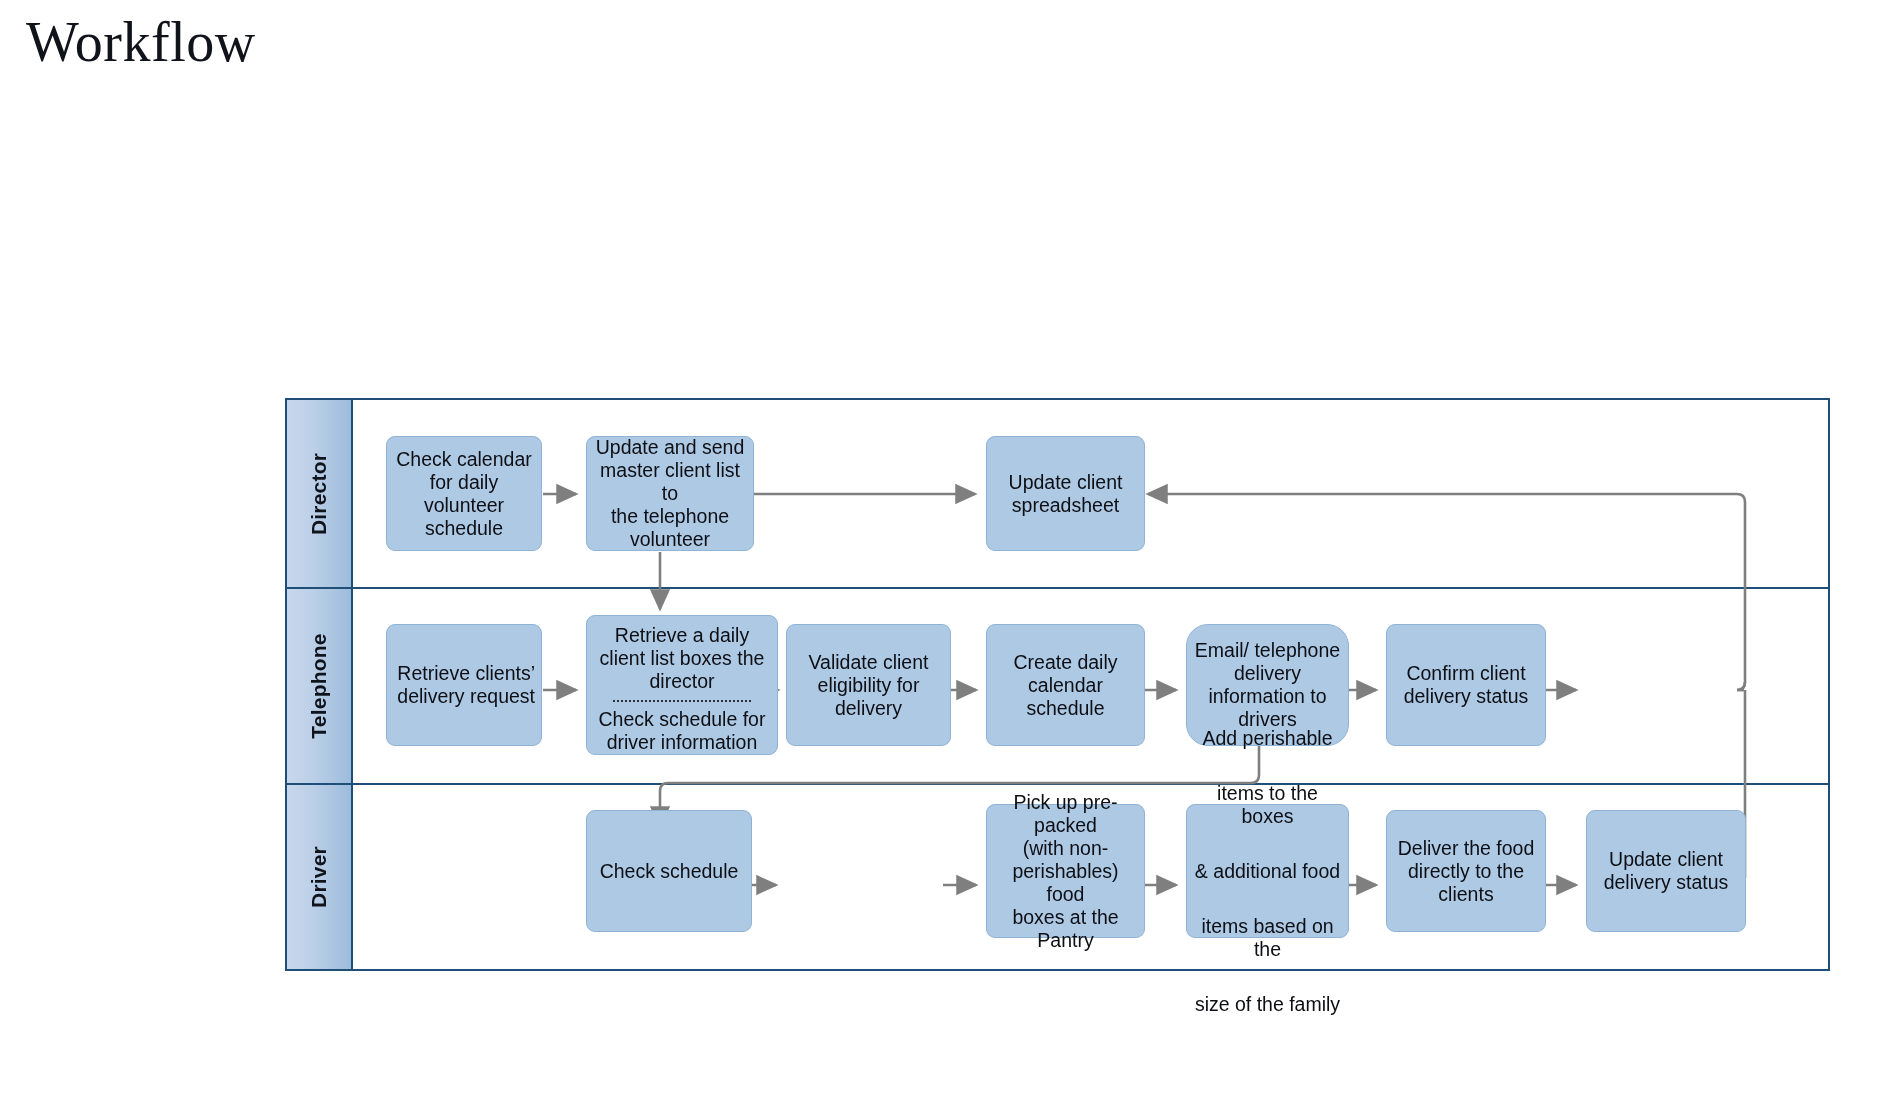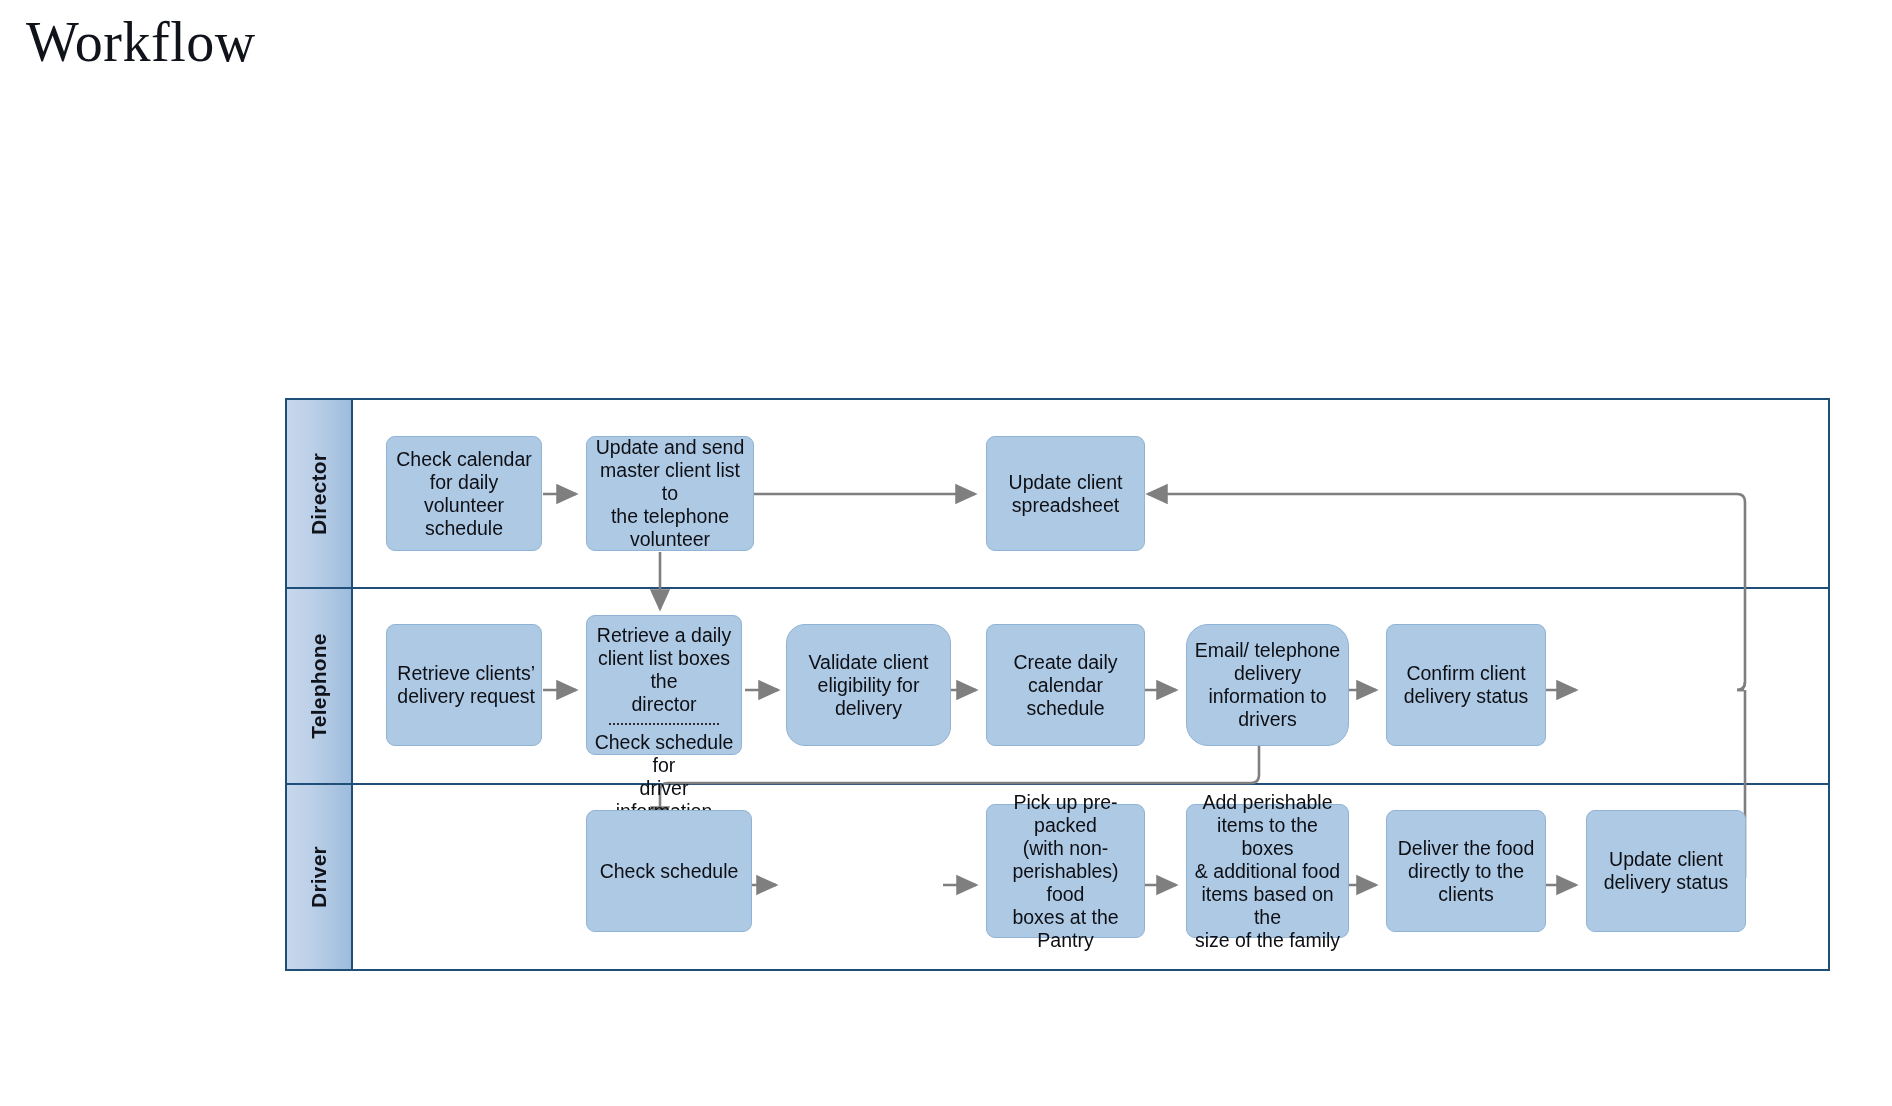--- a/index.html
+++ b/index.html
@@ -193,30 +193,30 @@
     <div class="lane-header">
       <span class="lane-label">Telephone</span>
     </div>
     <div class="lane-body">
 
       <div class="node" style="left:33px; top:35px; width:156px; height:122px;text-align:right;">
         <span class="seg">Retrieve clients’</span>
         <span class="seg">delivery request</span>
       </div>
 
-      <div class="node" style="left:233px; top:26px; width:156px; height:140px; justify-content:flex-start; padding-top:8px;">
+      <div class="node" style="left:233px; top:26px; width:192px; height:140px; justify-content:flex-start; padding-top:8px;">
         <span class="seg">Retrieve a daily</span>
         <span class="seg">client list boxes the</span>
         <span class="seg">director</span>
         <span class="divider"></span>
         <span class="seg">Check schedule for</span>
         <span class="seg">driver information</span>
       </div>
 
-      <div class="node" style="left:433px; top:35px; width:165px; height:122px;border-radius:19px;">
+      <div class="node" style="left:433px; top:35px; width:165px; height:122px;">
         <span class="seg">Validate client</span>
         <span class="seg">eligibility for</span>
         <span class="seg">delivery</span>
       </div>
 
       <div class="node" style="left:633px; top:35px; width:159px; height:122px;">
         <span class="seg">Create daily</span>
         <span class="seg">calendar schedule</span>
       </div>
 
@@ -248,21 +248,21 @@
 
 
       <div class="node" style="left:633px; top:19px; width:159px; height:134px;">
         <span class="seg">Pick up pre-packed</span>
         <span class="seg">(with non-</span>
         <span class="seg">perishables) food</span>
         <span class="seg">boxes at the</span>
         <span class="seg">Pantry</span>
       </div>
 
-      <div class="node" style="left:833px; top:19px; width:163px; height:134px;">
+      <div class="node" style="left:833px; top:19px; width:163px; height:134px;gap:32px;">
         <span class="seg">Add perishable</span>
         <span class="seg">items to the boxes</span>
         <span class="seg">&amp; additional food</span>
         <span class="seg">items based on the</span>
         <span class="seg">size of the family</span>
       </div>
 
       <div class="node" style="left:1033px; top:25px; width:160px; height:122px;">
         <span class="seg">Deliver the food</span>
         <span class="seg">directly to the</span>

